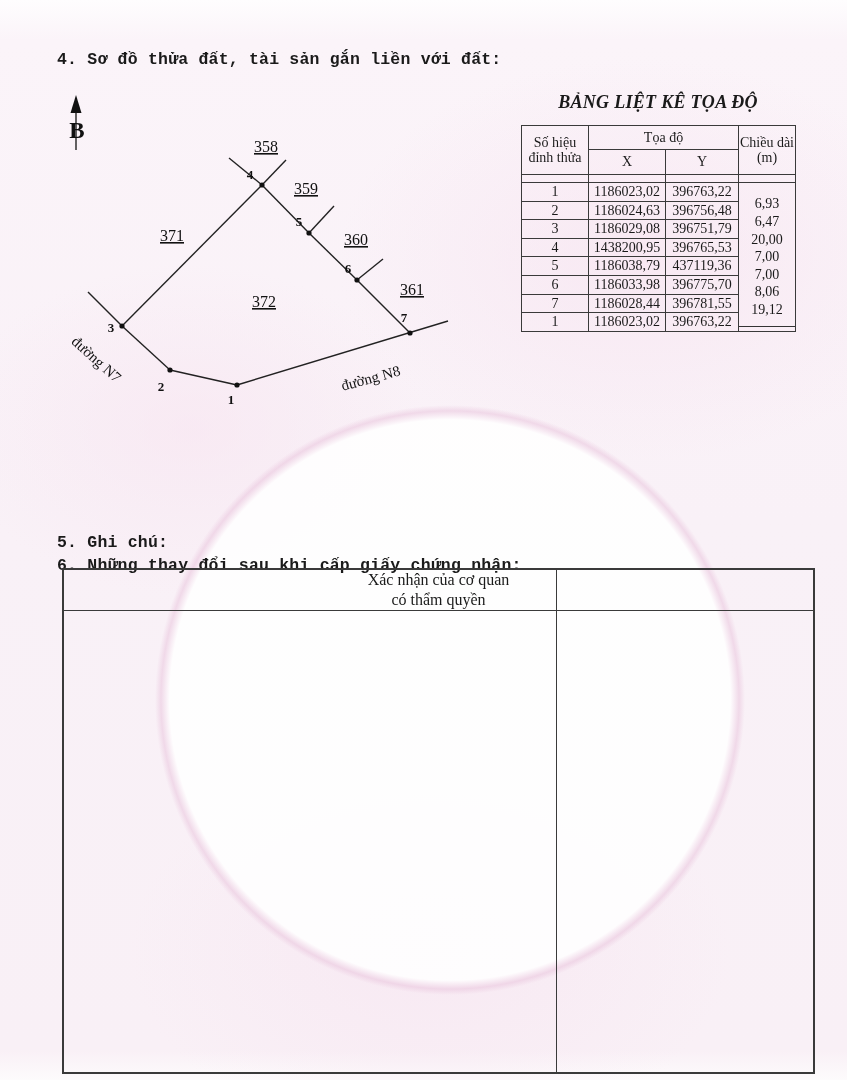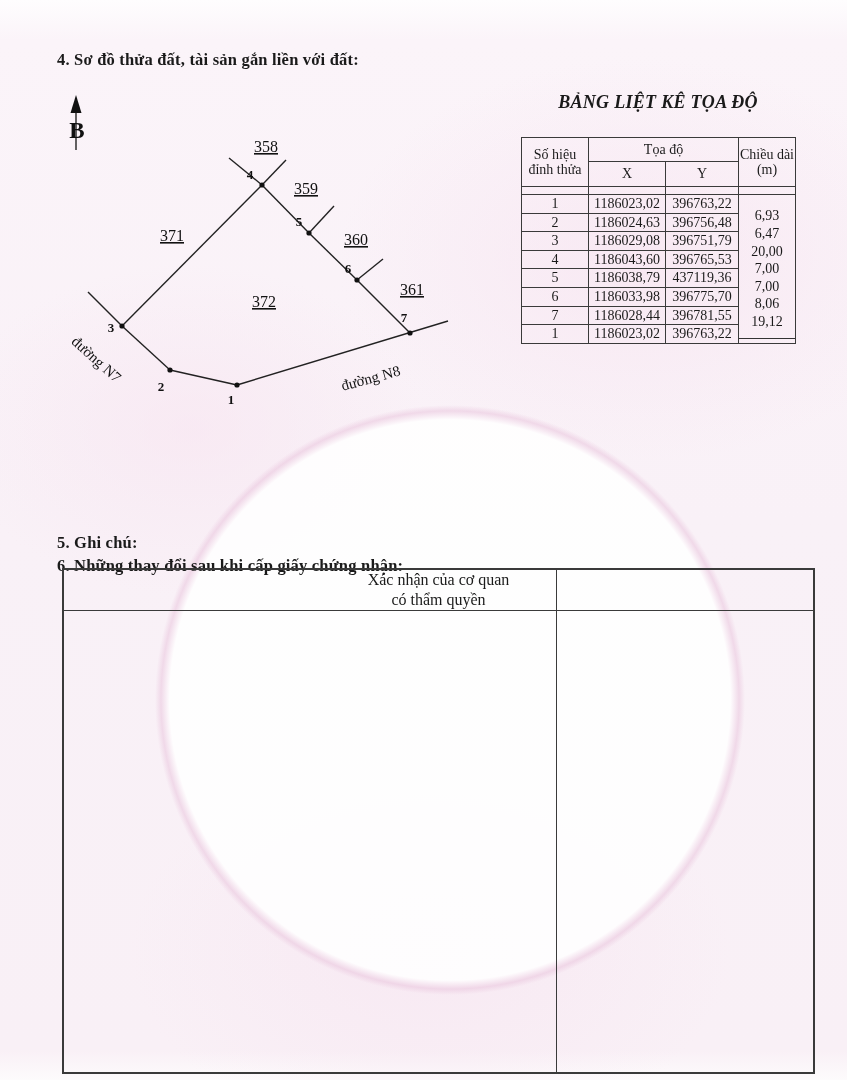--- a/index.html
+++ b/index.html
@@ -14,21 +14,21 @@
     position:relative;width:847px;height:1080px;
     background:
       radial-gradient(circle 295px at 450px 700px, rgba(255,255,255,0.9) 0 95%, rgba(233,197,221,0.55) 98%, rgba(255,255,255,0) 100%),
       radial-gradient(ellipse 420px 280px at 640px 260px, rgba(246,224,238,0.55), rgba(255,255,255,0) 72%),
       radial-gradient(ellipse 330px 230px at 190px 430px, rgba(247,228,240,0.6), rgba(255,255,255,0) 72%),
       radial-gradient(ellipse 400px 260px at 430px 950px, rgba(246,226,239,0.5), rgba(255,255,255,0) 75%),
       linear-gradient(180deg,#fefdfe 0px,#fbf4f9 40px,#f9f1f7 520px,#f9f0f6 1050px,#fdfbfc 1080px);
   }
   .sec-title{
     position:absolute;left:57px;
-    font-size:16.5px;font-weight:bold;letter-spacing:.2px;
+    font-size:16.5px;font-weight:bold;letter-spacing:.2px;font-family:Liberation Mono, monospace;
   }
   .s4{top:50px;}
   .s5{top:533px;}
   .s6{top:556px;}
 
   
   .sketch{position:absolute;left:50px;top:80px;}
   .sketch line, .sketch polyline{stroke:#222;stroke-width:1.4;fill:none;}
   .sketch circle{fill:#111;}
   .sketch text{fill:#111;}
@@ -45,21 +45,21 @@
   table.coord{
     position:absolute;left:521px;top:125px;
     border-collapse:collapse;table-layout:fixed;
     font-size:14px;
   }
   table.coord td, table.coord th{
     border:1px solid #3a3a3a;
     padding:0;text-align:center;vertical-align:middle;
     font-weight:normal;line-height:1.1;
   }
-  table.coord{border:1.5px solid #333;margin-top:12px;}
+  table.coord{border:1.5px solid #333;}
   td.c-v{width:66px;}
   td.c-x{width:76px;}
   td.c-y{width:72px;}
   td.c-l{width:56px;}
   tr.hrow1 th{height:23px;}
   tr.hrow2 th{height:24px;}
   tr.spacer td{height:7px;border-top:1px solid #3a3a3a;}
   tr.body td{height:17.6px;}
   td.lencell{vertical-align:top;border-bottom:none;}
   .lenbox{
@@ -191,21 +191,21 @@
       <td>1186024,63</td>
       <td>396756,48</td>
     </tr>
     <tr class="body">
       <td>3</td>
       <td>1186029,08</td>
       <td>396751,79</td>
     </tr>
     <tr class="body">
       <td>4</td>
-      <td>1186043,60</td>
+      <td>1438200,95</td>
       <td>396765,53</td>
     </tr>
     <tr class="body">
       <td>5</td>
       <td>1186038,79</td>
       <td>437119,36</td>
     </tr>
     <tr class="body">
       <td>6</td>
       <td>1186033,98</td>

